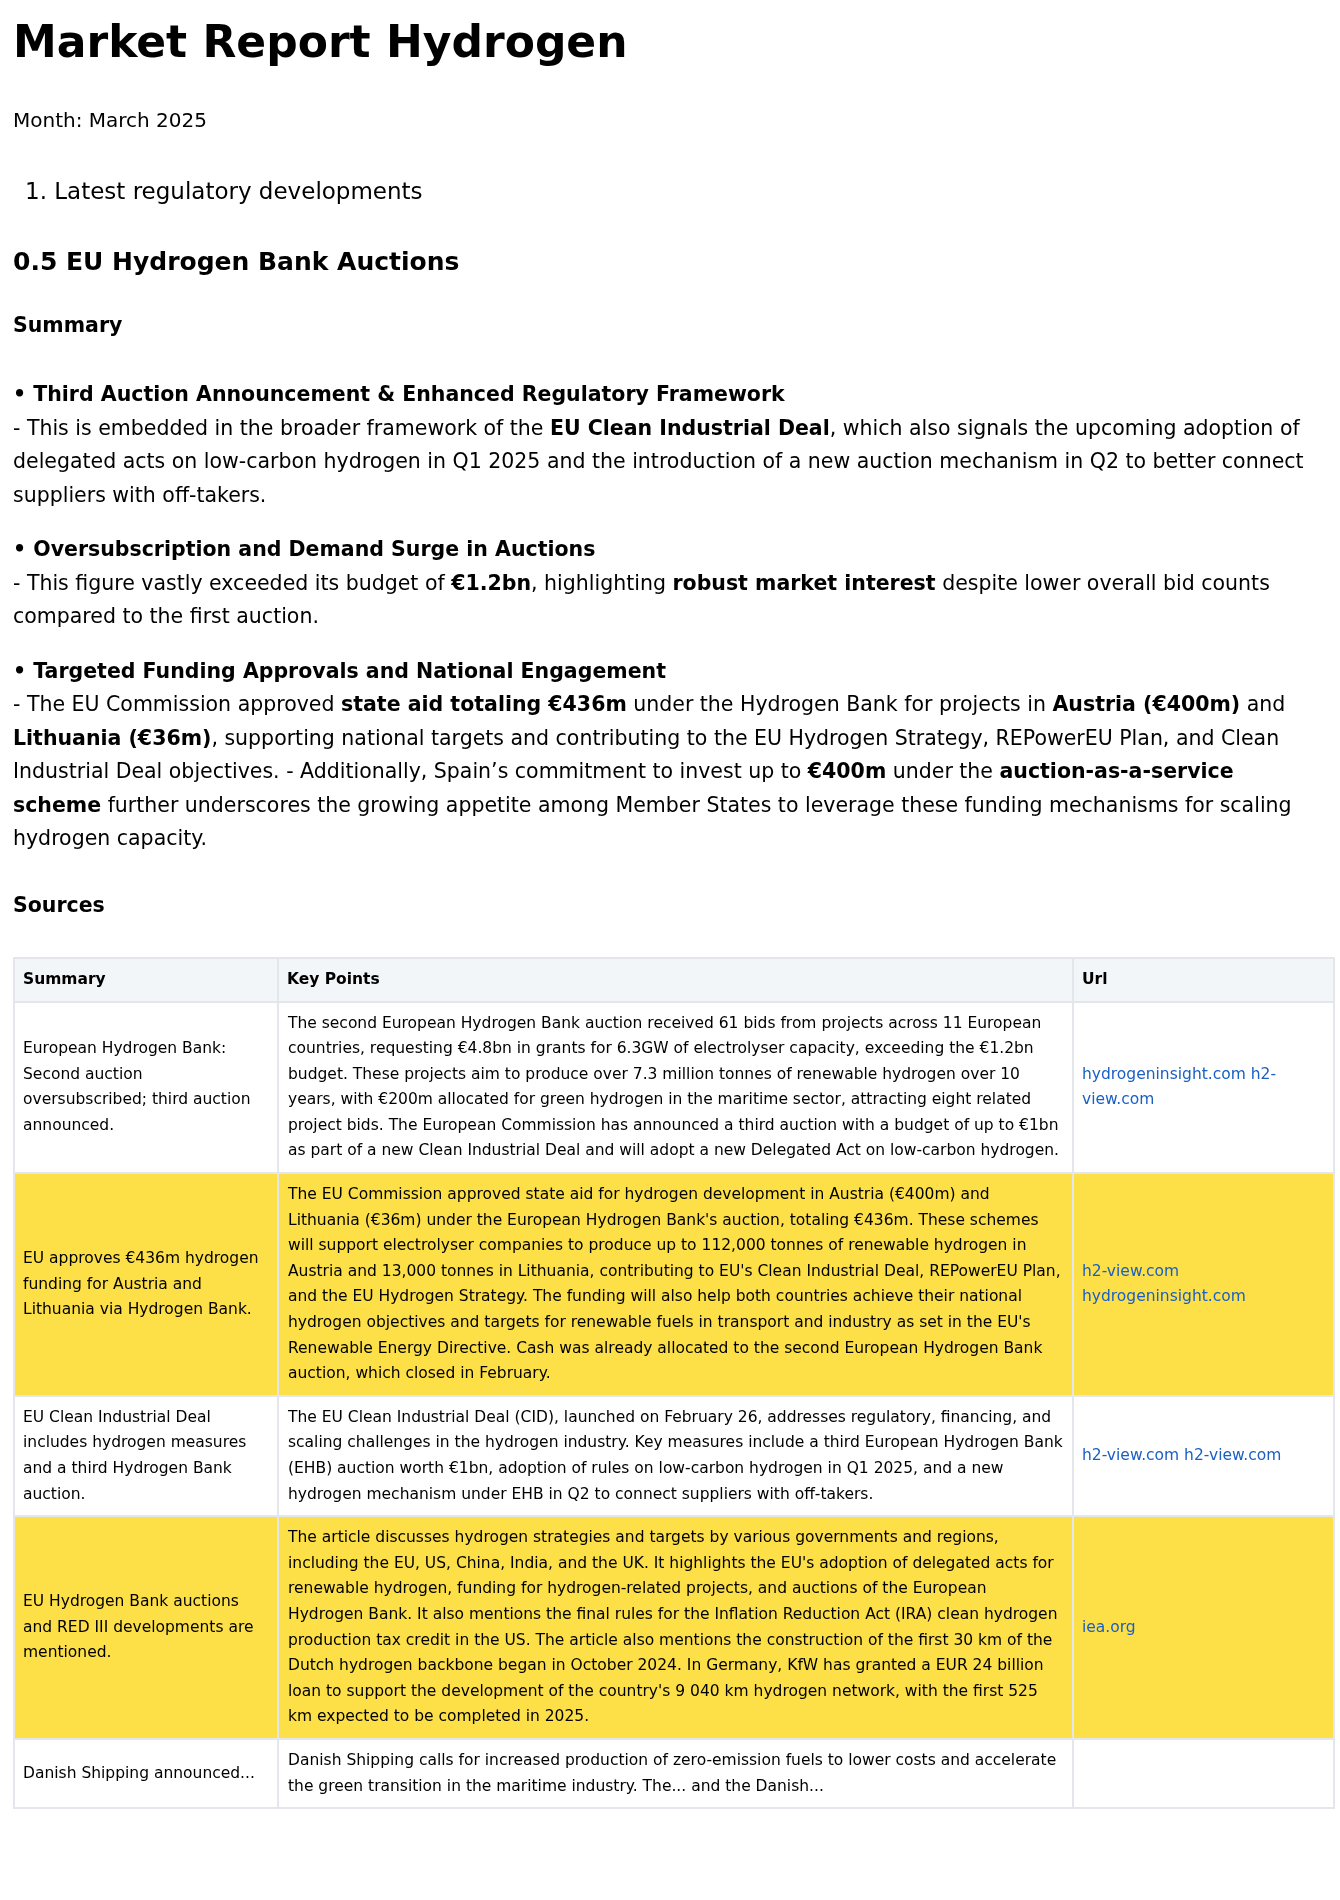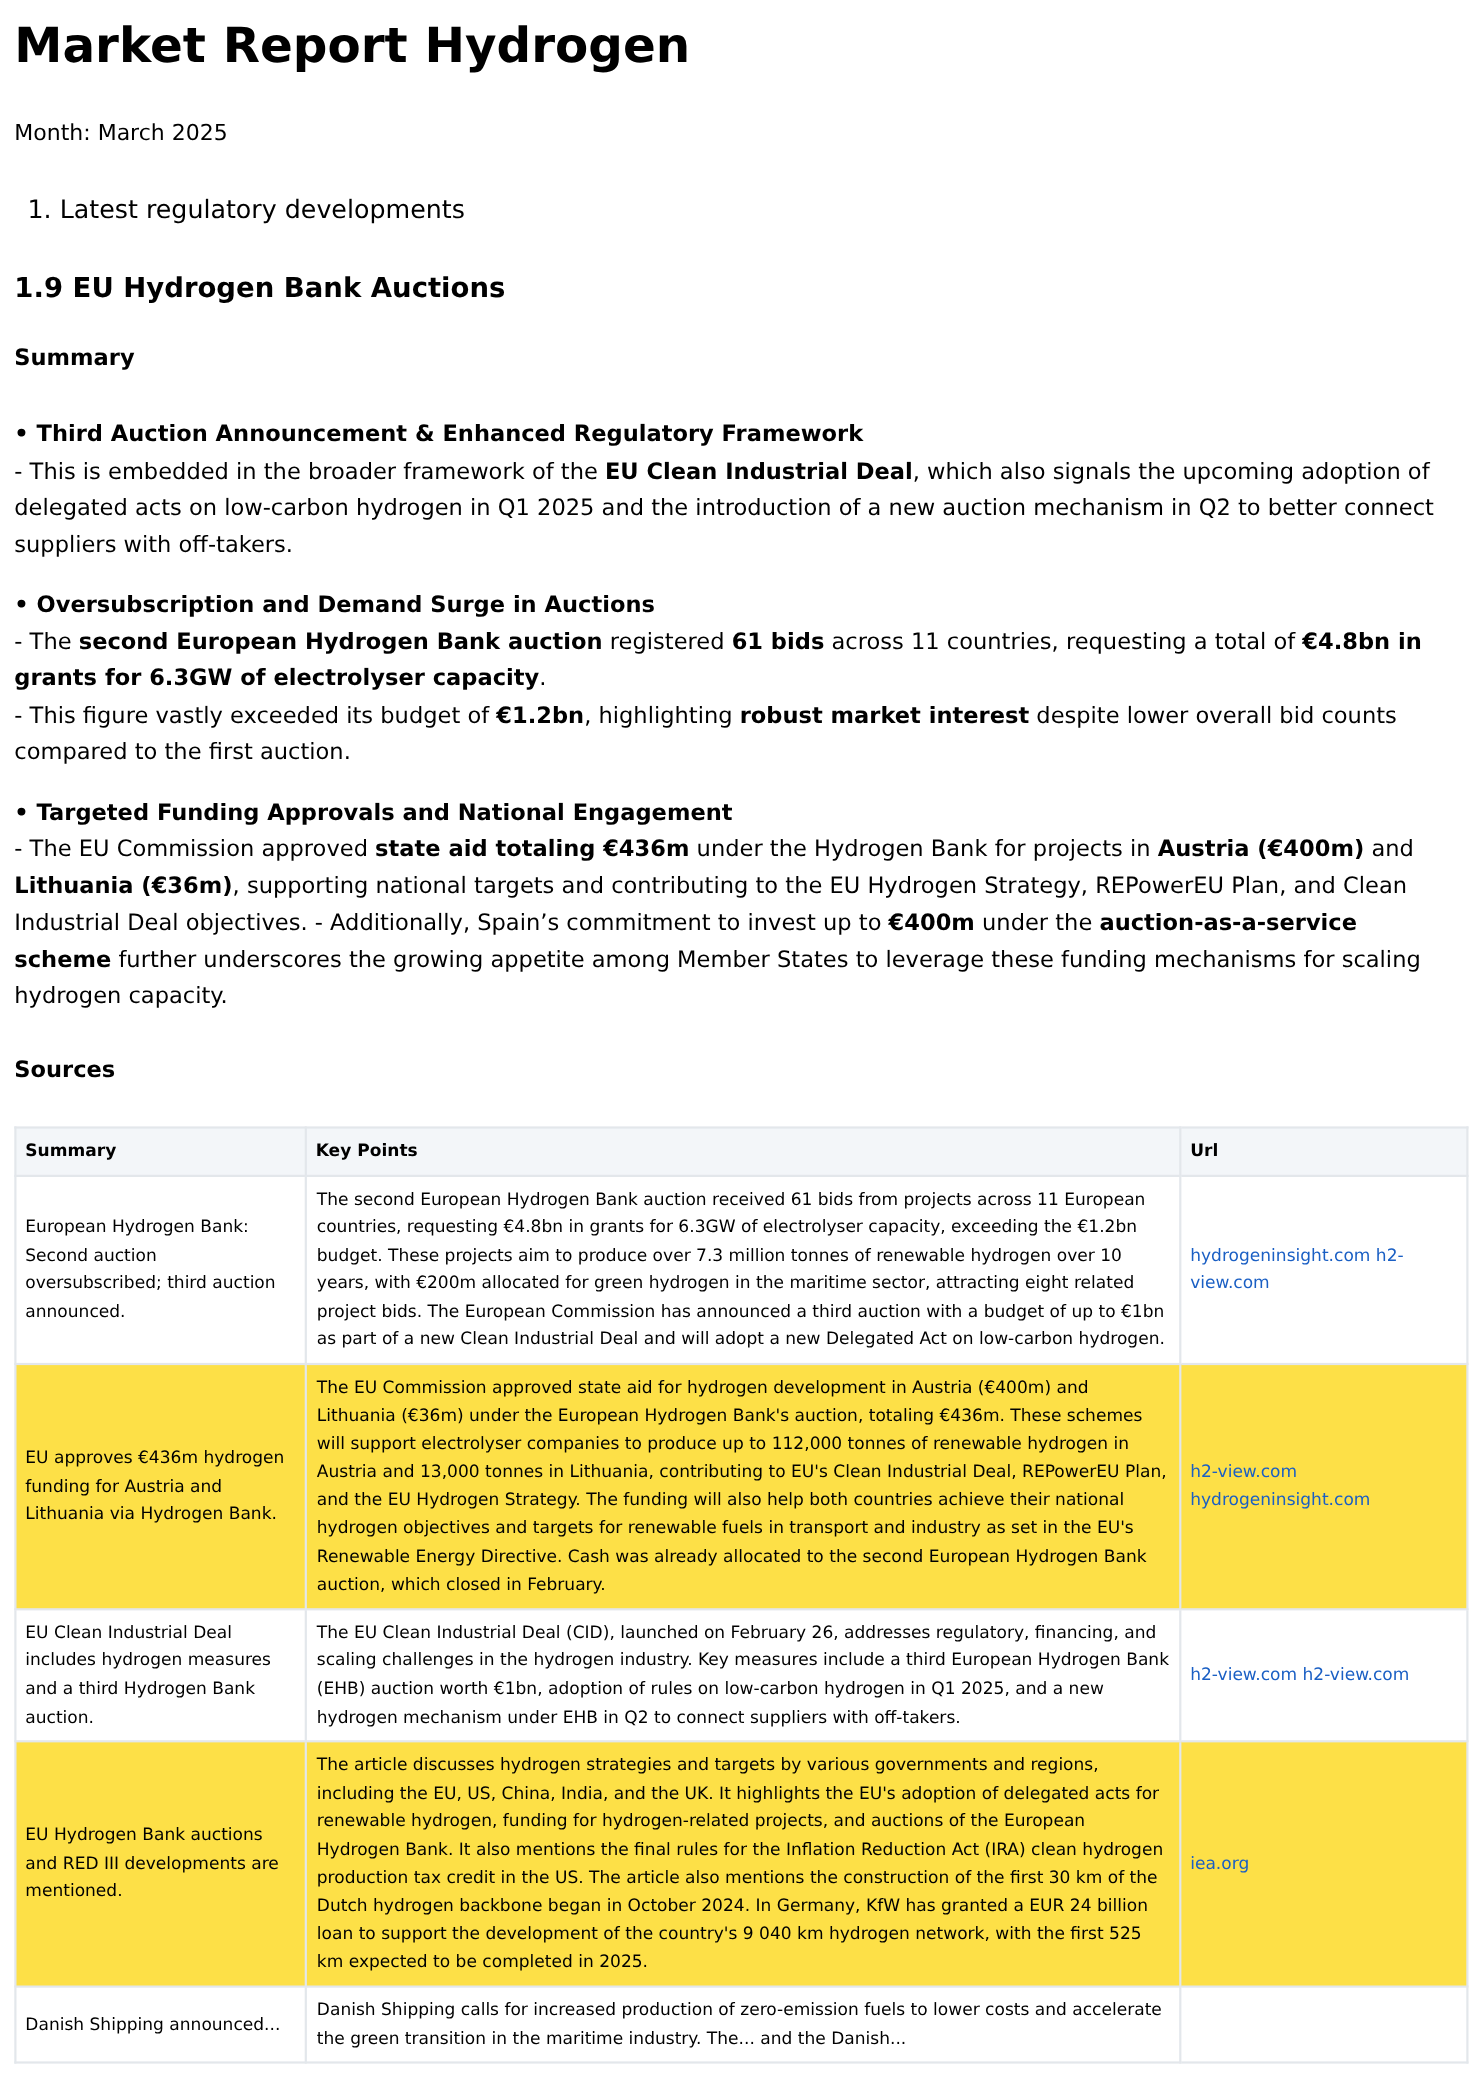--- a/index.html
+++ b/index.html
@@ -82,34 +82,33 @@
   col.c2 { width: 795px; }
   col.c3 { width: 261px; }
 </style>
 </head>
 <body>
 
 <h1>Market Report Hydrogen</h1>
 <p class="month">Month: March 2025</p>
 
 <h2>1. Latest regulatory developments</h2>
-<h3>1.9 EU Hydrogen Bank Auctions</h3>
+<h3>0.5 EU Hydrogen Bank Auctions</h3>
 <h4>Summary</h4>
 
 <div class="summary-body">
   <div class="point">
     <div class="point-title">• Third Auction Announcement &amp; Enhanced Regulatory Framework</div>
     <div class="point-lines">
         <div><span>- This is embedded in the broader framework of the </span><b>EU Clean Industrial Deal</b><span>, which also signals the upcoming adoption of delegated acts on low-carbon hydrogen in Q1 2025 and the introduction of a new auction mechanism in Q2 to better connect suppliers with off-takers.</span></div>
       </div>
   </div>
   <div class="point">
     <div class="point-title">• Oversubscription and Demand Surge in Auctions</div>
     <div class="point-lines">
-        <div><span>- The </span><b>second European Hydrogen Bank auction</b><span> registered </span><b>61 bids</b><span> across 11 countries, requesting a total of </span><b>€4.8bn in grants for 6.3GW of electrolyser capacity</b><span>.</span></div>
         <div><span>- This figure vastly exceeded its budget of </span><b>€1.2bn</b><span>, highlighting </span><b>robust market interest</b><span> despite lower overall bid counts compared to the first auction.</span></div>
       </div>
   </div>
   <div class="point">
     <div class="point-title">• Targeted Funding Approvals and National Engagement</div>
     <div class="point-lines">
         <div><span>- The EU Commission approved </span><b>state aid totaling €436m</b><span> under the Hydrogen Bank for projects in </span><b>Austria (€400m)</b><span> and </span><b>Lithuania (€36m)</b><span>, supporting national targets and contributing to the EU Hydrogen Strategy, REPowerEU Plan, and Clean Industrial Deal objectives. - Additionally, Spain’s commitment to invest up to </span><b>€400m</b><span> under the </span><b>auction-as-a-service scheme</b><span> further underscores the growing appetite among Member States to leverage these funding mechanisms for scaling hydrogen capacity.</span></div>
       </div>
   </div>
 </div>

